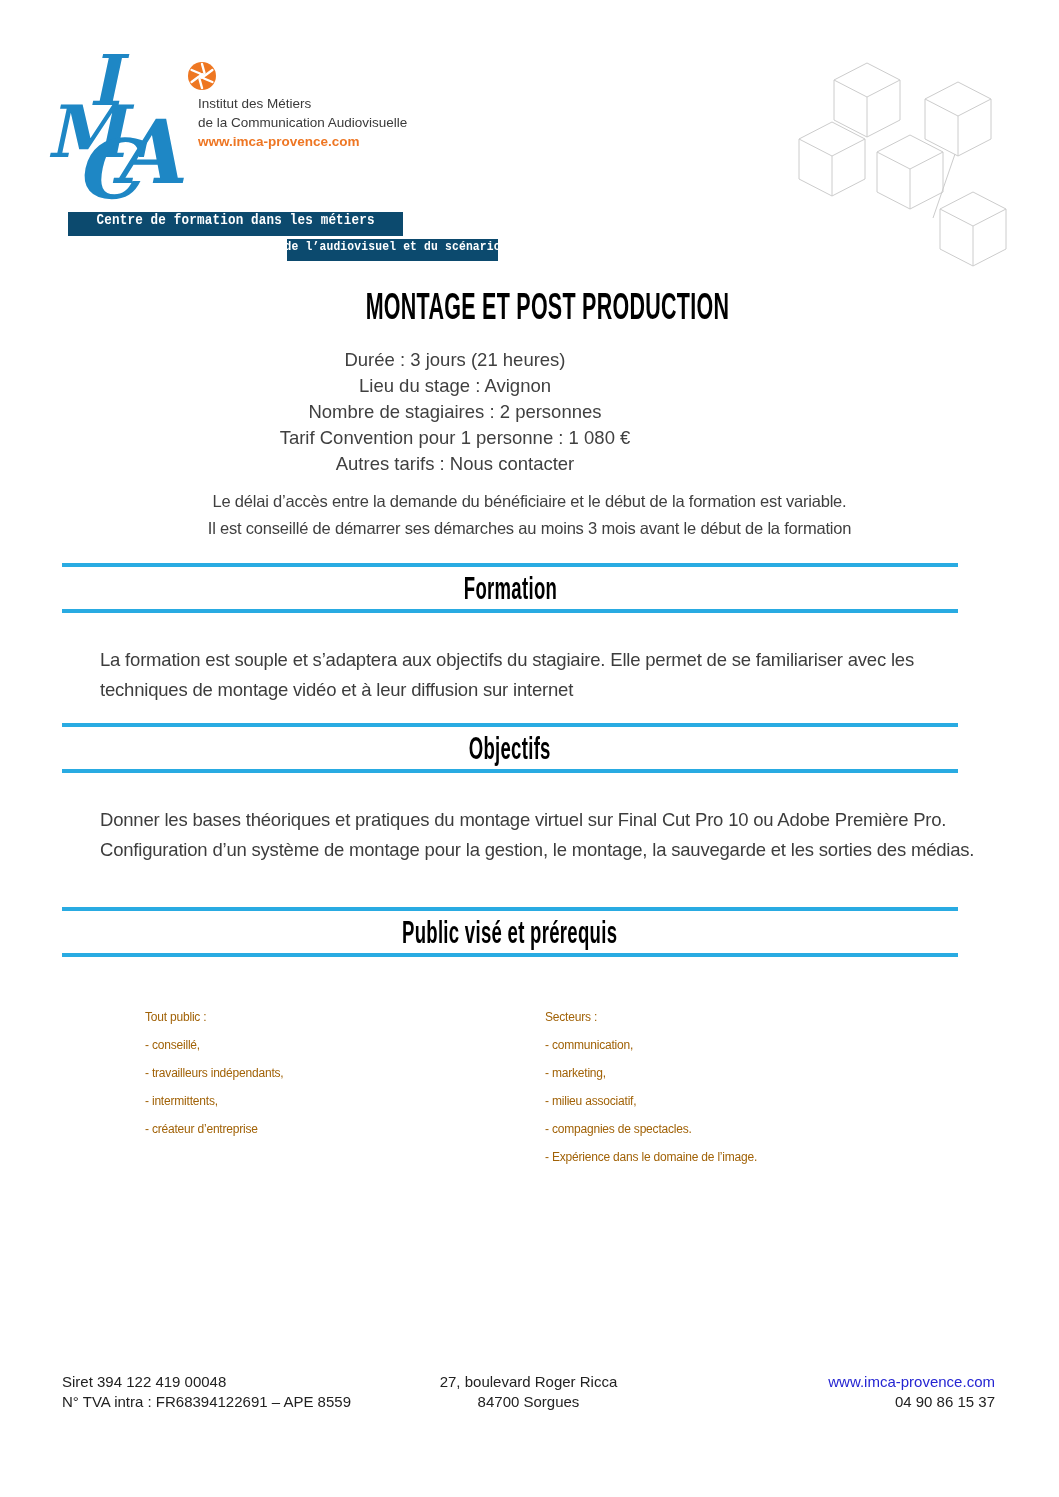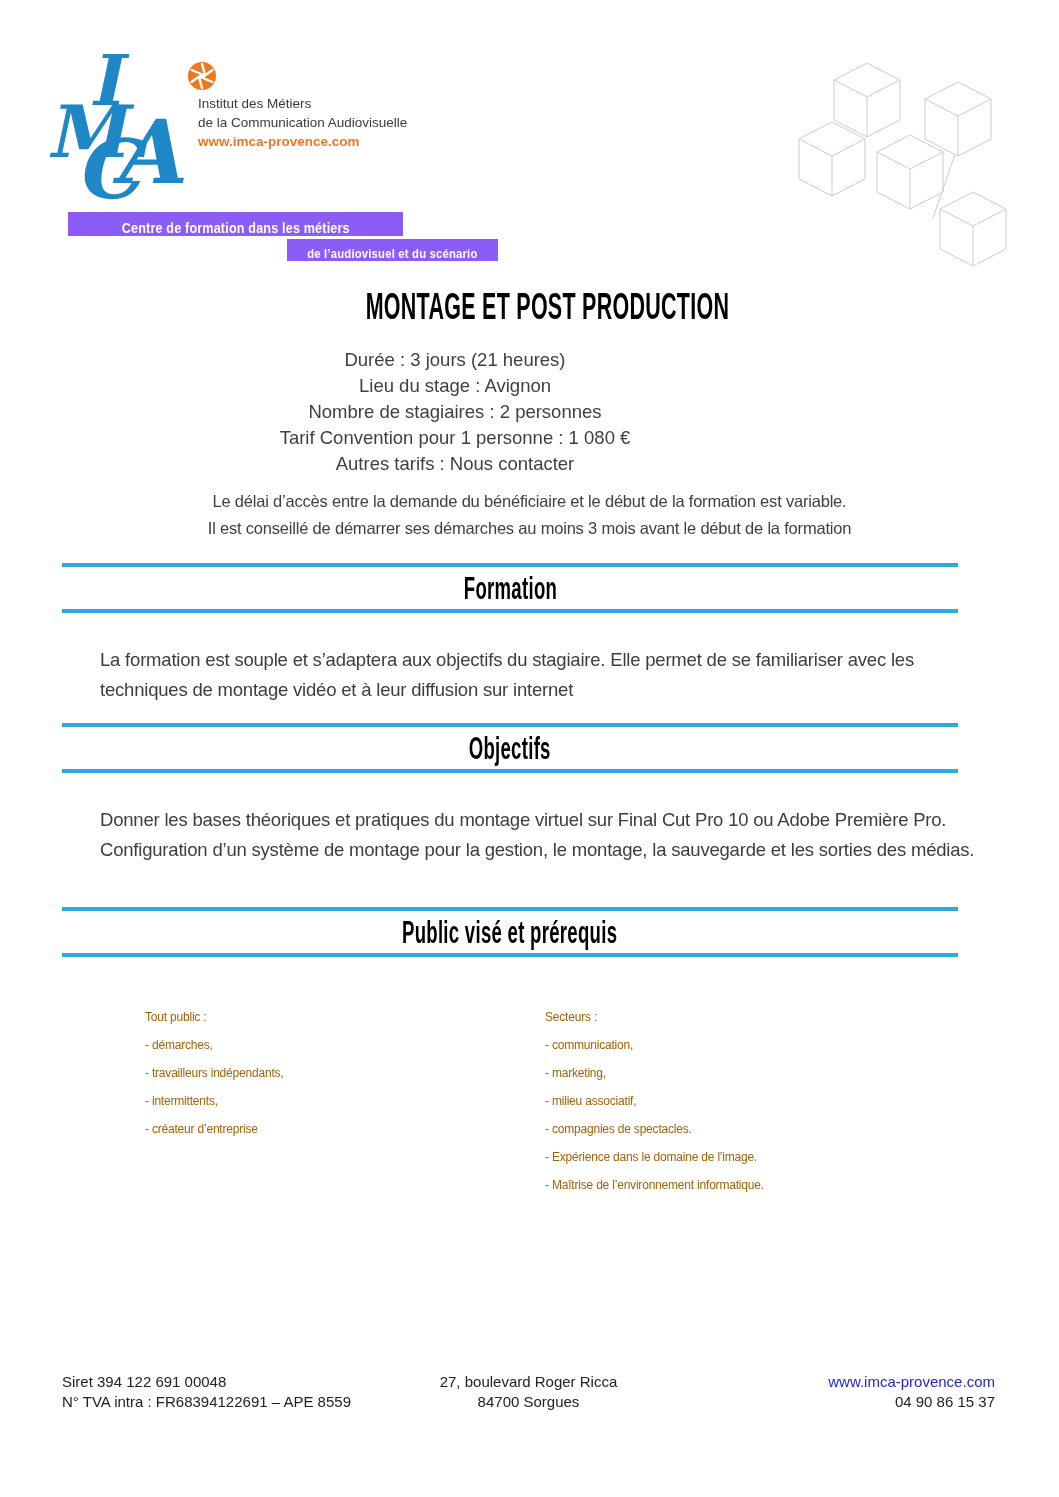--- a/index.html
+++ b/index.html
@@ -12,21 +12,21 @@
   .logo span { position:absolute; color:#1e87c5; font-family:"DejaVu Serif", serif; font-weight:700; line-height:1; transform:skewX(-12deg); }
   .l-i { left:36px; top:-10px; font-size:70px; }
   .l-m { left:-6px; top:40px; font-size:72px; }
   .l-c { left:24px; top:72px; font-size:82px; }
   .l-a { left:62px; top:52px; font-size:88px; }
 
   .brandtext { position:absolute; left:198px; top:94px; font-size:13.5px; color:#3a3a3a; line-height:19px; font-weight:500; }
   .brandtext .site { color:#ee7623; font-weight:700; }
   .aperture { position:absolute; left:186px; top:60px; }
 
-  .banner { position:absolute; background:#8b5cf6; color:#fff; display:flex; align-items:flex-end; justify-content:center; }
+  .banner { position:absolute; background:#0c4a6e; color:#fff; display:flex; align-items:flex-start; justify-content:center;font-family:Liberation Mono, monospace; }
   .banner .btxt { display:inline-block; font-weight:700; font-size:15px; transform:scaleX(0.84); white-space:nowrap; letter-spacing:0.2px; }
   .banner1 { left:68px; top:212px; width:335px; height:24px; }
   .banner2 { left:287px; top:239px; width:211px; height:22px; }
   .banner2 .btxt { font-size:13.5px; }
 
   .cubes { position:absolute; left:785px; top:50px; }
 
   
   .center-row { position:absolute; left:0; width:1059px; display:flex; justify-content:center; }
   .hcond { display:inline-block; font-weight:700; color:#000; transform:scaleX(0.58); transform-origin:center; white-space:nowrap; letter-spacing:0.5px; }
@@ -152,39 +152,38 @@
   <div class="section sec-public">
     <div class="rule"></div>
     <div class="sec-title">
         <span class="hcond">Public visé et prérequis</span>
       </div>
     <div class="rule"></div>
   </div>
 
   <div class="col col-left">
     <div>Tout public :</div>
-    <div class="list-item">- démarches,</div>
+    <div class="list-item">- conseillé,</div>
     <div class="list-item">- travailleurs indépendants,</div>
     <div class="list-item">- intermittents,</div>
     <div class="list-item">- créateur d’entreprise</div>
   </div>
 
   <div class="col col-right">
     <div>Secteurs :</div>
     <div class="list-item">- communication,</div>
     <div class="list-item">- marketing,</div>
     <div class="list-item">- milieu associatif,</div>
     <div class="list-item">- compagnies de spectacles.</div>
     <div class="list-item">- Expérience dans le domaine de l’image.</div>
-    <div class="list-item">- Maîtrise de l’environnement informatique.</div>
   </div>
 
   <div class="footer">
     <div class="f-left">
-      <div>Siret 394 122 691 00048</div>
+      <div>Siret 394 122 419 00048</div>
       <div>N° TVA intra : FR68394122691 – APE 8559</div>
     </div>
     <div class="f-center">
       <div>27, boulevard Roger Ricca</div>
       <div>84700 Sorgues</div>
     </div>
     <div class="f-right">
       <div class="f-link">www.imca-provence.com</div>
       <div>04 90 86 15 37</div>
     </div>

